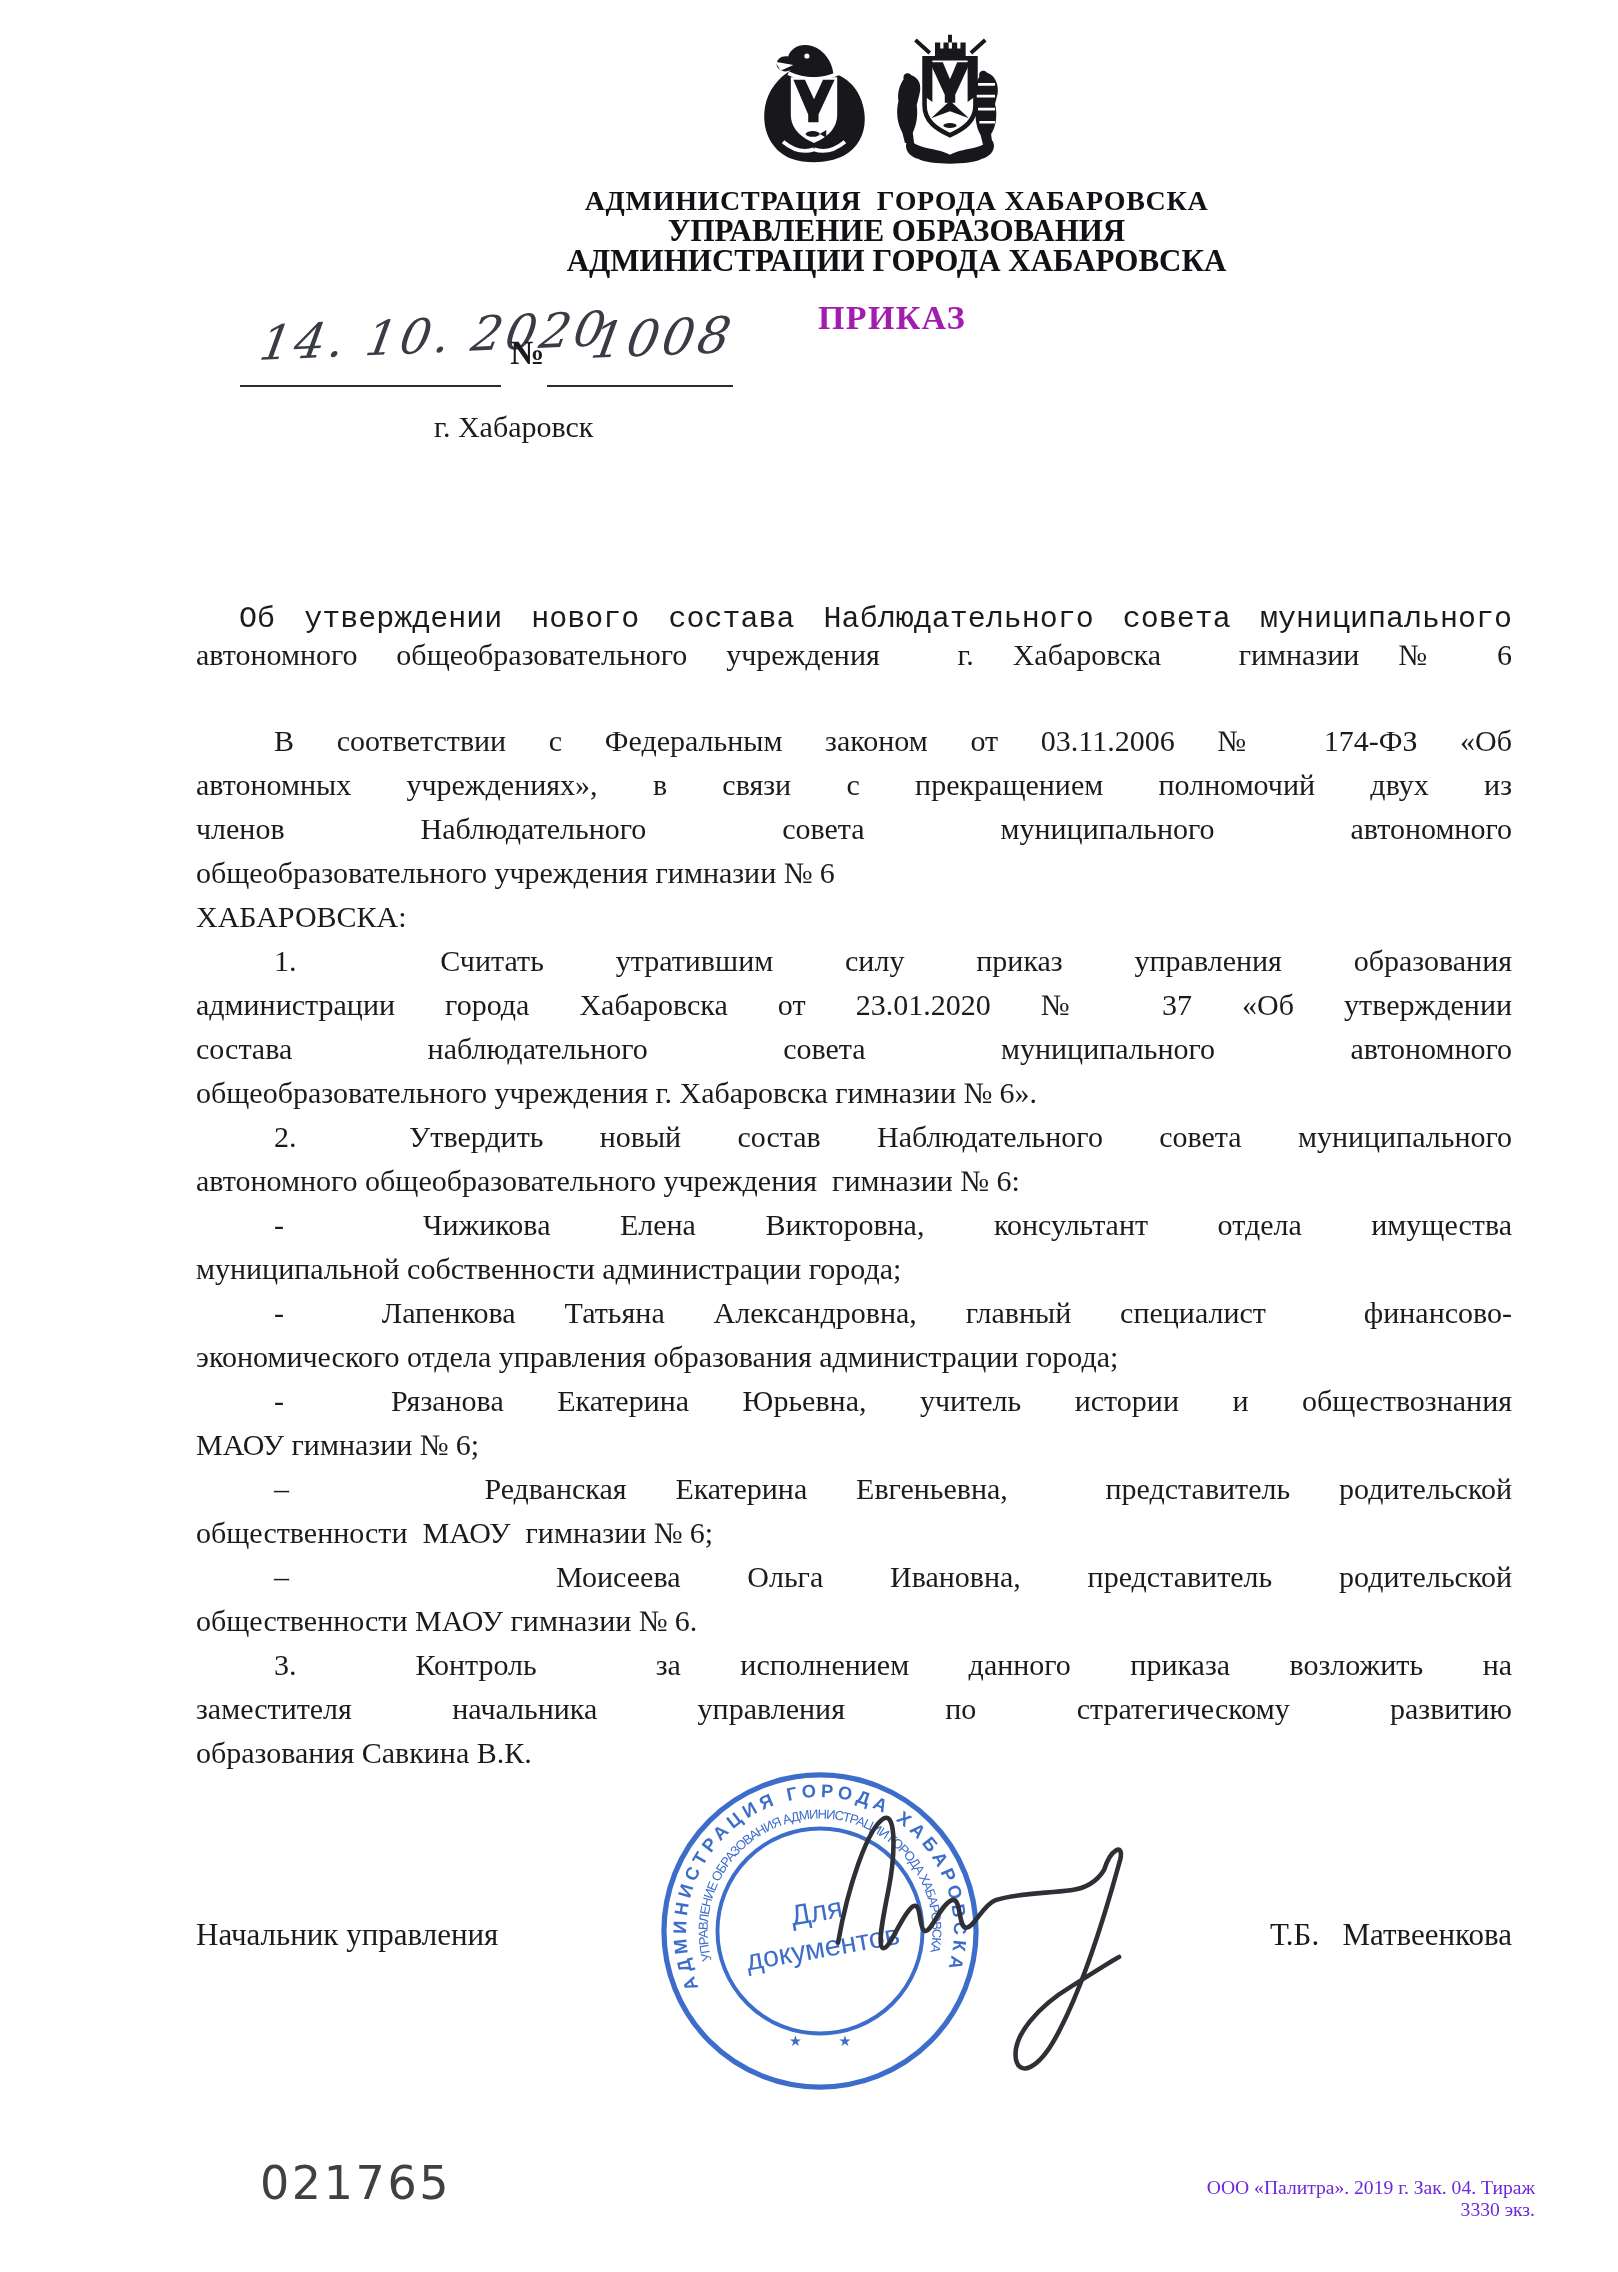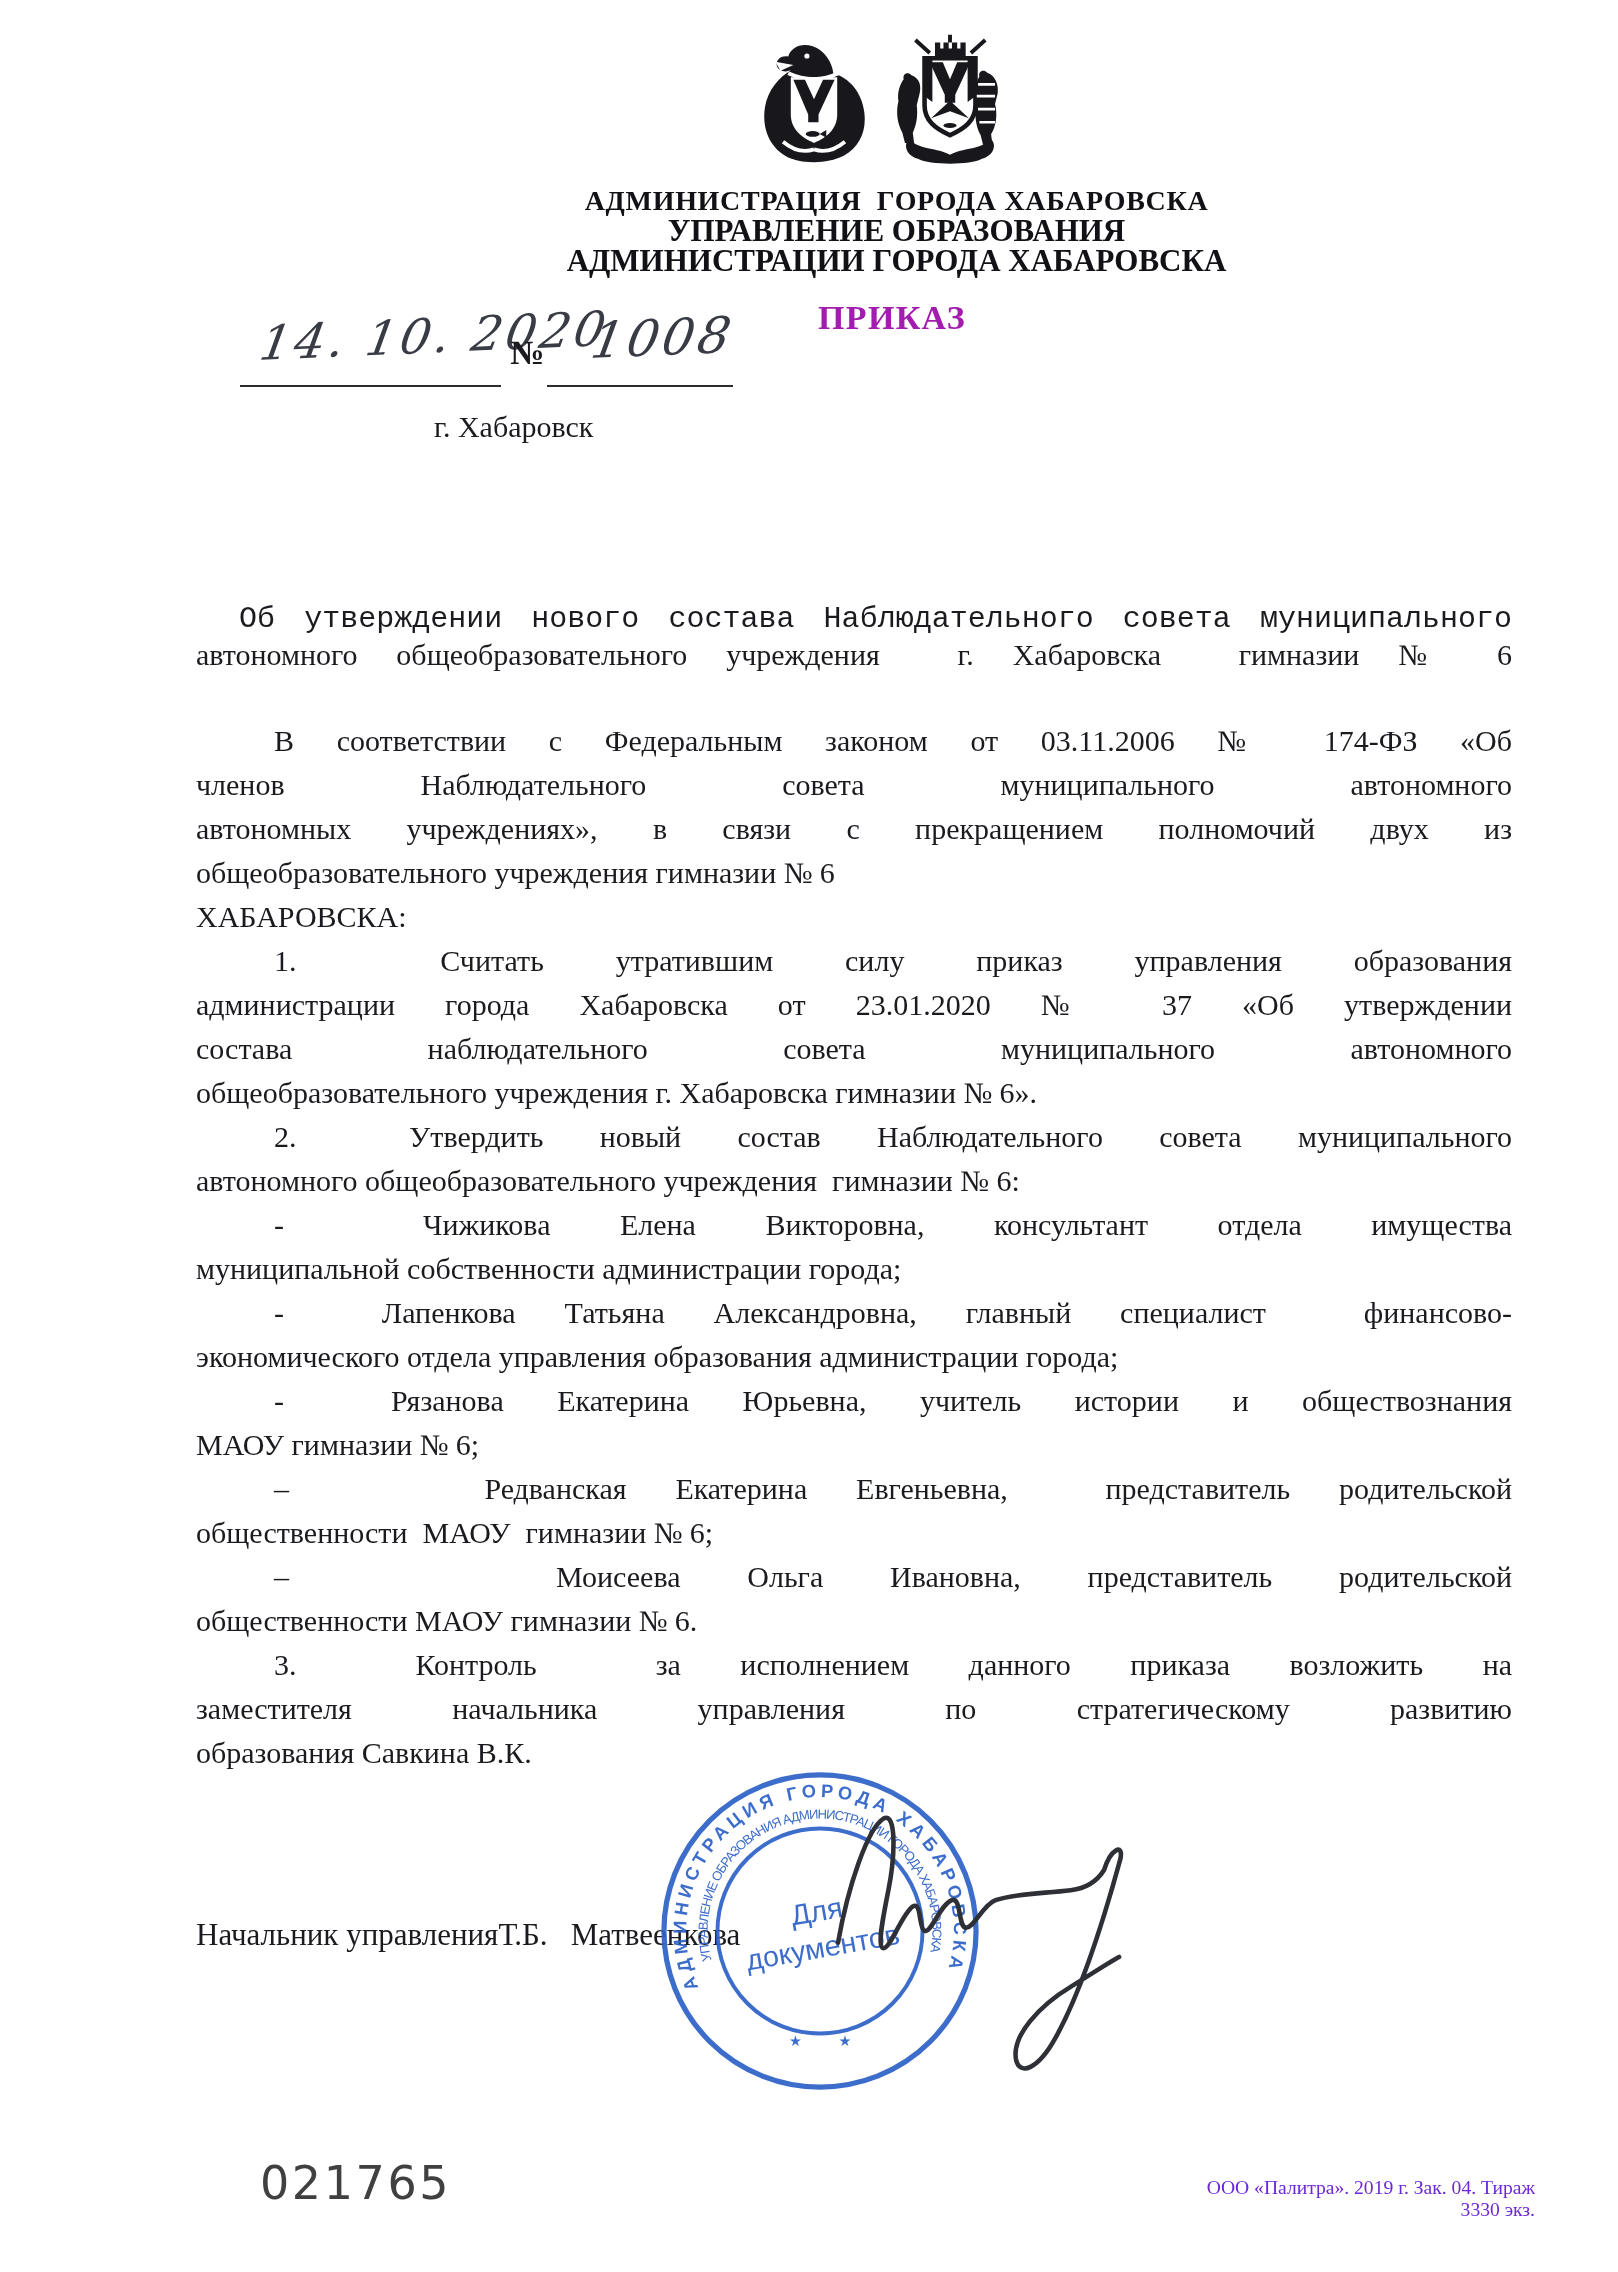--- a/index.html
+++ b/index.html
@@ -46,21 +46,21 @@
   .body-text{
     position:absolute;left:196px;top:719px;width:1316px;
     font-size:30px;line-height:44px;
   }
   .jline{text-align:justify;text-align-last:justify;}
   .lline{text-align:left;}
   .para{margin:0;}
   
   .sign-row{
     position:absolute;left:196px;top:1917px;width:1316px;
-    display:flex;font-size:31px;
+    display:flex;justify-content:space-between;font-size:31px;
   }
   
   .stamp{position:absolute;left:661px;top:1772px;width:318px;height:318px;opacity:.93;}
   .autograph{position:absolute;left:802px;top:1789px;width:327px;height:315px;}
   
   .form-number{
     position:absolute;left:260px;top:2156px;
     font-family:"DejaVu Sans", sans-serif;font-size:46px;letter-spacing:2.6px;color:#404040;
   }
   .imprint{
@@ -120,22 +120,22 @@
   <div class="city">г. Хабаровск</div>
 
   <div class="subject">
       <div class="jline" style="padding-left: 43px; font-family: Liberation Mono, monospace;">Об утверждении нового состава Наблюдательного совета муниципального</div>
       <div class="jline">автономного общеобразовательного учреждения&nbsp; г. Хабаровска&nbsp; гимназии № 6</div>
     </div>
 
   <div class="body-text">
       <div class="para">
         <div class="jline" style="padding-left: 78px;">В соответствии с Федеральным законом от 03.11.2006 № 174-ФЗ «Об</div>
+        <div class="jline">автономных учреждениях», в связи с прекращением полномочий двух из</div>
         <div class="jline">членов Наблюдательного совета муниципального автономного</div>
-        <div class="jline">автономных учреждениях», в связи с прекращением полномочий двух из</div>
         <div class="lline">общеобразовательного учреждения гимназии № 6</div>
       </div>
       <div class="para">
         <div class="lline">ХАБАРОВСКА:</div>
       </div>
       <div class="para">
         <div class="jline" style="padding-left: 78px;">1.&nbsp; Считать утратившим силу приказ управления образования</div>
         <div class="jline">администрации города Хабаровска от 23.01.2020 № 37 «Об утверждении</div>
         <div class="jline">состава наблюдательного совета муниципального автономного</div>
         <div class="lline">общеобразовательного учреждения г. Хабаровска гимназии № 6».</div>

